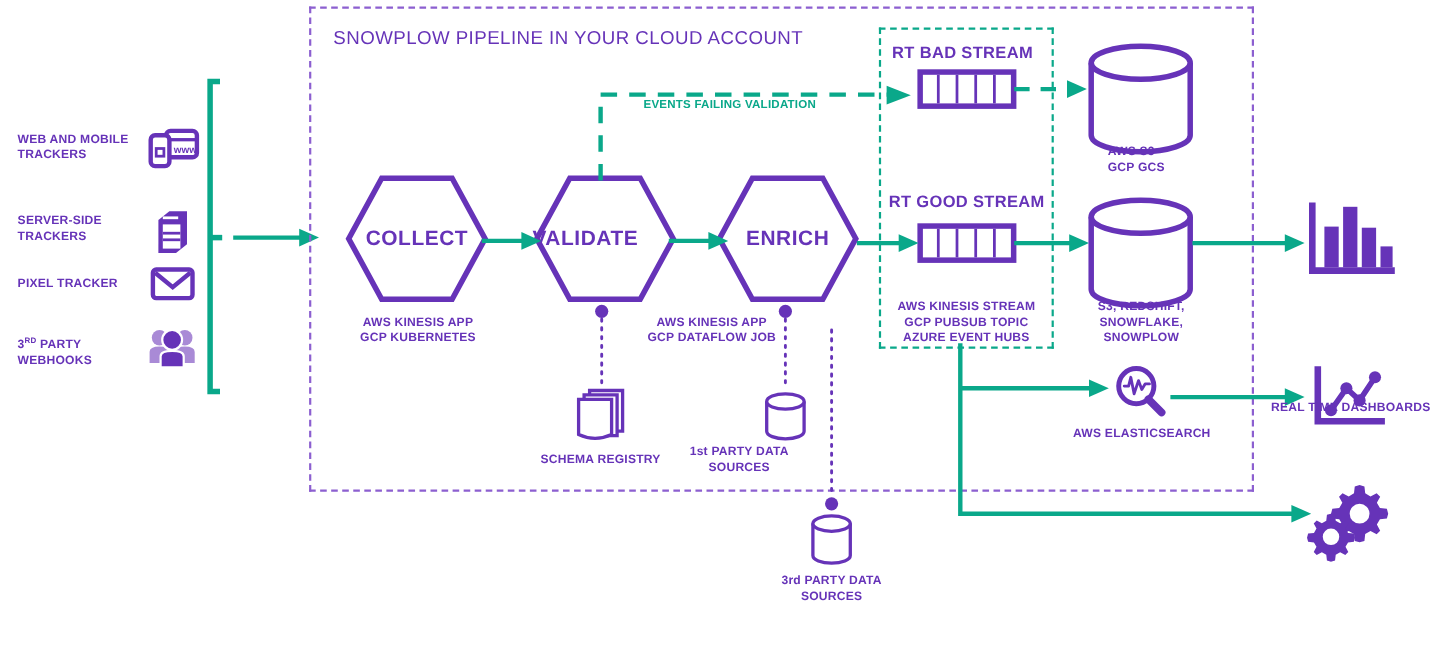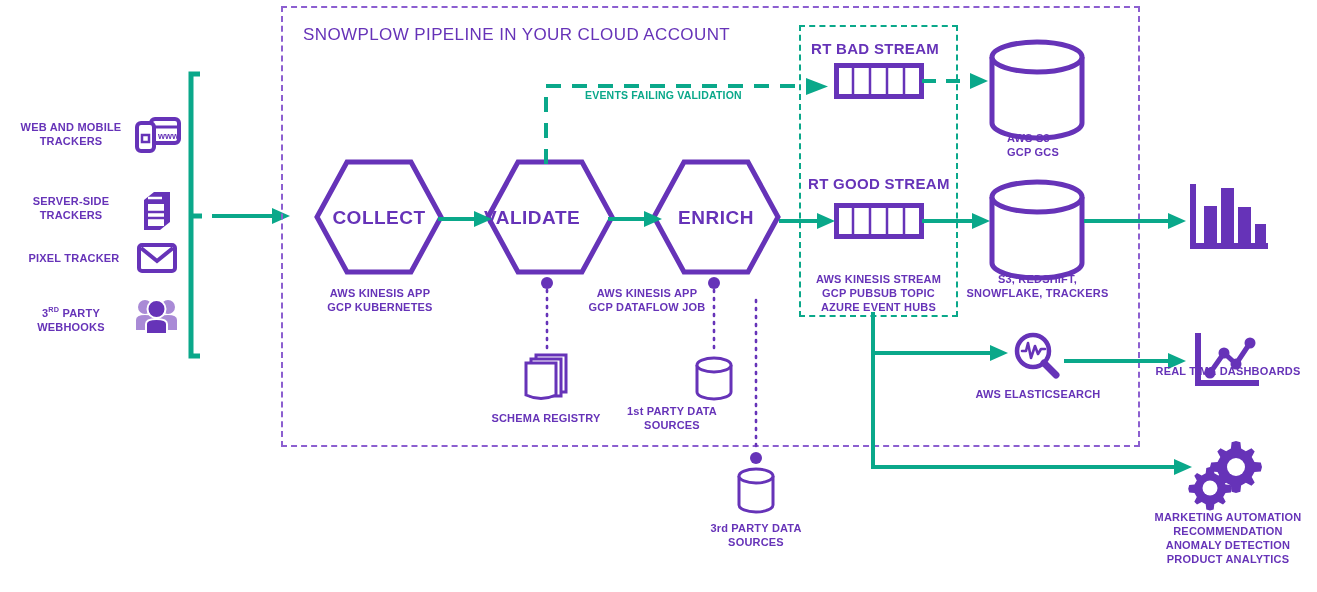--- a/index.html
+++ b/index.html
@@ -1,21 +1,21 @@
 <!DOCTYPE html>
 <html><head>
 <meta charset="utf-8">
 <style>
   html,body{margin:0;padding:0;background:#ffffff;}
   body{font-family:"Liberation Sans", sans-serif;}
   #stage{position:relative;width:1317px;height:592px;background:#ffffff;overflow:hidden;}
   .abs{position:absolute;}
   .lbl{color:#6633b8;font-weight:bold;font-size:11px;line-height:14px;letter-spacing:.2px;}
   .lbl-c{text-align:center;}
-  .lbl-l{text-align:center;}
+  .lbl-l{text-align:left;}
   .teal-lbl{color:#0aa88a;font-weight:bold;font-size:10.5px;letter-spacing:.2px;}
   .hexword{color:#6633b8;font-weight:bold;font-size:19px;letter-spacing:.5px;}
   .cylword{color:#6633b8;font-weight:bold;font-size:15px;line-height:19px;text-align:center;letter-spacing:.3px;}
   .stream-title{color:#6633b8;font-weight:bold;font-size:15px;letter-spacing:.3px;}
   .frame-title{color:#6633b8;font-weight:normal;font-size:17px;letter-spacing:.4px;}
   svg{display:block;overflow:visible;}
   .dashed-frame{border:2px dashed #8c5fd0;}
   .dashed-frame-teal{border:2px dashed #0aa88a;}
   sup{font-size:.66em;vertical-align:super;}
 </style>
@@ -201,21 +201,21 @@
   </div>
 
   <div class="abs" style="left:988px;top:180px;">
     <svg width="98" height="100" viewBox="0 0 98 100">
       <path d="M4 17 L4 83 A45 15 0 0 0 94 83 L94 17" fill="#ffffff" stroke="#6633b8" stroke-width="5"></path>
       <ellipse cx="49" cy="17" rx="45" ry="15" fill="#ffffff" stroke="#6633b8" stroke-width="5"></ellipse>
     </svg>
   </div>
   <div class="abs lbl lbl-c" style="left:965px;top:272px;width:145px;">
     <div>S3, REDSHIFT,</div>
-    <div>SNOWFLAKE, TRACKERS</div>
+    <div>SNOWFLAKE, SNOWPLOW</div>
   </div>
 
   <div class="abs" style="left:1084px;top:212px;">
     <svg width="104" height="20" viewBox="0 0 104 20">
       <line x1="0" y1="9" x2="86" y2="9" stroke="#0aa88a" stroke-width="4"></line>
       <polygon points="84,1 102,9 84,17" fill="#0aa88a"></polygon>
     </svg>
   </div>
 
   <div class="abs" style="left:868px;top:312px;">
@@ -320,20 +320,14 @@
       <g fill="#6633b8">
         <path d="M50 4 l4.4 1.2 0.7 6.3 4.8 2.8 5.6-3 3.2 3.2 -3 5.6 2.8 4.8 6.3 0.7 1.2 4.4 -1.2 4.4 -6.3 0.7 -2.8 4.8 3 5.6 -3.2 3.2 -5.6-3 -4.8 2.8 -0.7 6.3 -4.4 1.2 -4.4-1.2 -0.7-6.3 -4.8-2.8 -5.6 3 -3.2-3.2 3-5.6 -2.8-4.8 -6.3-0.7 -1.2-4.4 1.2-4.4 6.3-0.7 2.8-4.8 -3-5.6 3.2-3.2 5.6 3 4.8-2.8 0.7-6.3 Z"></path>
       </g>
       <circle cx="50" cy="30" r="9" fill="#ffffff"></circle>
       <g fill="#6633b8">
         <path d="M24 30 l3.7 1 0.6 5.3 4 2.3 4.7-2.5 2.7 2.7 -2.5 4.7 2.3 4 5.3 0.6 1 3.7 -1 3.7 -5.3 0.6 -2.3 4 2.5 4.7 -2.7 2.7 -4.7-2.5 -4 2.3 -0.6 5.3 -3.7 1 -3.7-1 -0.6-5.3 -4-2.3 -4.7 2.5 -2.7-2.7 2.5-4.7 -2.3-4 -5.3-0.6 -1-3.7 1-3.7 5.3-0.6 2.3-4 -2.5-4.7 2.7-2.7 4.7 2.5 4-2.3 0.6-5.3 Z"></path>
       </g>
       <circle cx="24" cy="51" r="7.5" fill="#ffffff"></circle>
     </svg>
   </div>
-  <div class="abs lbl lbl-c" style="left:1140px;top:510px;width:176px;line-height:14px;">
-    <div>MARKETING AUTOMATION</div>
-    <div>RECOMMENDATION</div>
-    <div>ANOMALY DETECTION</div>
-    <div>PRODUCT ANALYTICS</div>
-  </div>
 
 </div>
 
 </body></html>

